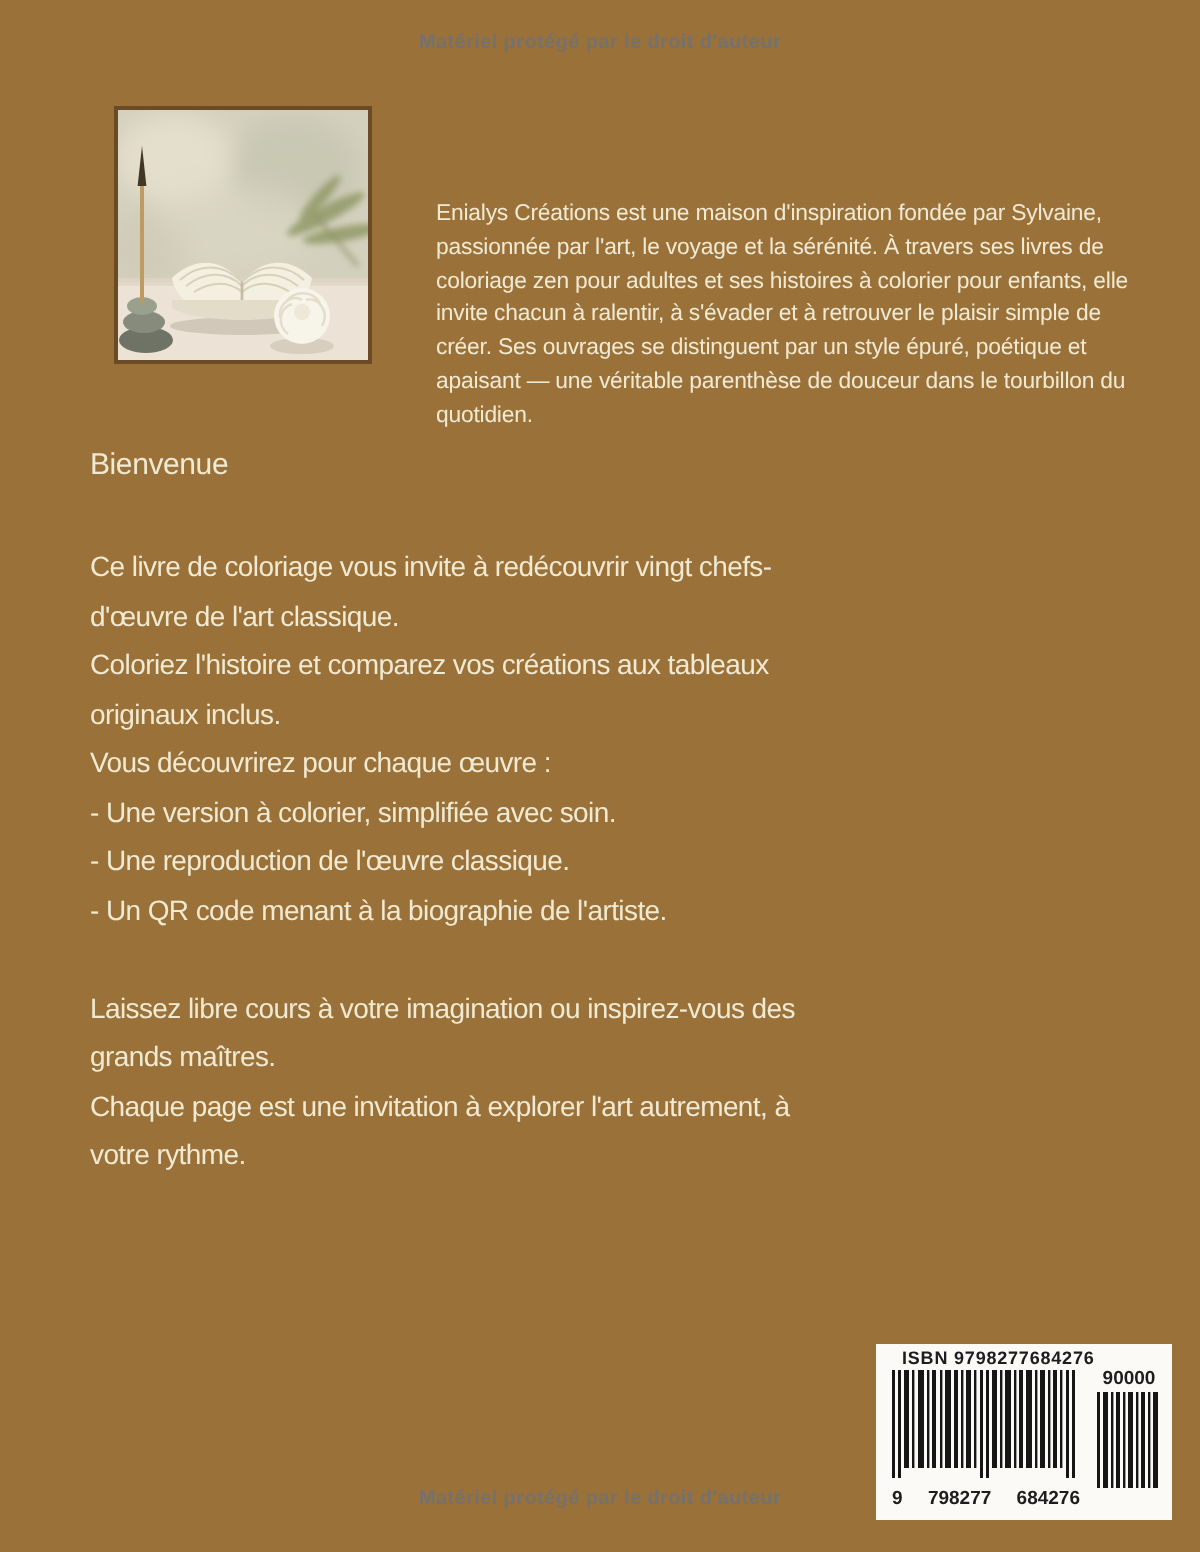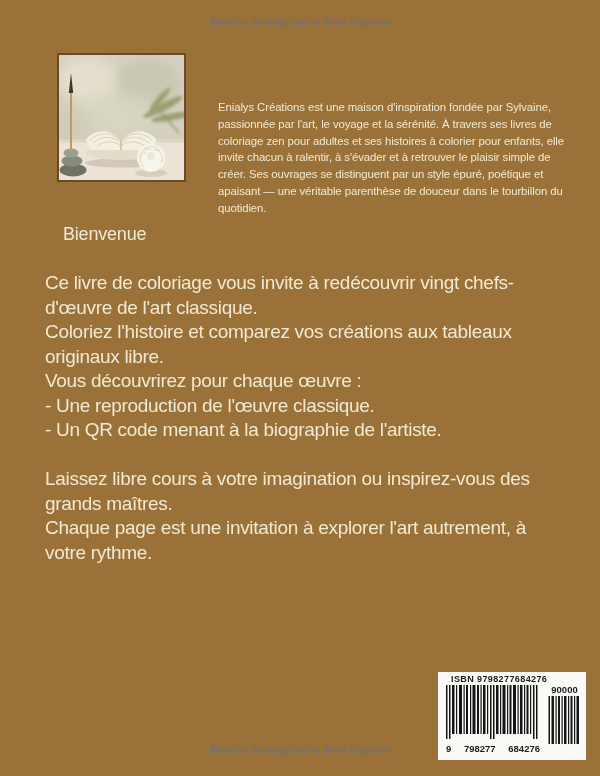--- a/index.html
+++ b/index.html
@@ -52,32 +52,32 @@
     color: #f1ead3;
     font-size: 11.4px;
     line-height: 16.8px;
     letter-spacing: -0.1px;
     margin-top: 35px;
   }
 
   
   .welcome {
     position: absolute;
-    left: 63px;
+    left: 45px;
     top: 224px;
     color: #f1ead3;
-    font-size: 18px;
+    font-size: 15px;
     letter-spacing: -0.2px;
   }
   .main-lines {
     position: absolute;
     left: 45px;
     top: 271px;
     color: #f1ead3;
-    font-size: 19px;
+    font-size: 14px;
     letter-spacing: -0.3px;
   }
   .main-lines .line {
     min-height: 24.5px;
     line-height: 24.5px;
     white-space: nowrap;
   }
 
   
   .barcode-box {
@@ -188,22 +188,23 @@
   </div>
 
   <div class="blurb">Enialys Créations est une maison d'inspiration fondée par Sylvaine, passionnée par l'art, le voyage et la sérénité. À travers ses livres de coloriage zen pour adultes et ses histoires à colorier pour enfants, elle invite chacun à ralentir, à s'évader et à retrouver le plaisir simple de créer. Ses ouvrages se distinguent par un style épuré, poétique et apaisant — une véritable parenthèse de douceur dans le tourbillon du quotidien.</div>
 
   <div class="welcome">Bienvenue</div>
 
   <div class="main-lines">
     <div class="line">Ce livre de coloriage vous invite à redécouvrir vingt chefs-</div>
     <div class="line">d'œuvre de l'art classique.</div>
     <div class="line">Coloriez l'histoire et comparez vos créations aux tableaux</div>
-    <div class="line">originaux libre.</div>
+    <div class="line">originaux inclus.</div>
     <div class="line">Vous découvrirez pour chaque œuvre :</div>
+    <div class="line">- Une version à colorier, simplifiée avec soin.</div>
     <div class="line">- Une reproduction de l'œuvre classique.</div>
     <div class="line">- Un QR code menant à la biographie de l'artiste.</div>
     <div class="line"></div>
     <div class="line">Laissez libre cours à votre imagination ou inspirez-vous des</div>
     <div class="line">grands maîtres.</div>
     <div class="line">Chaque page est une invitation à explorer l'art autrement, à</div>
     <div class="line">votre rythme.</div>
   </div>
 
   <div class="barcode-box">

